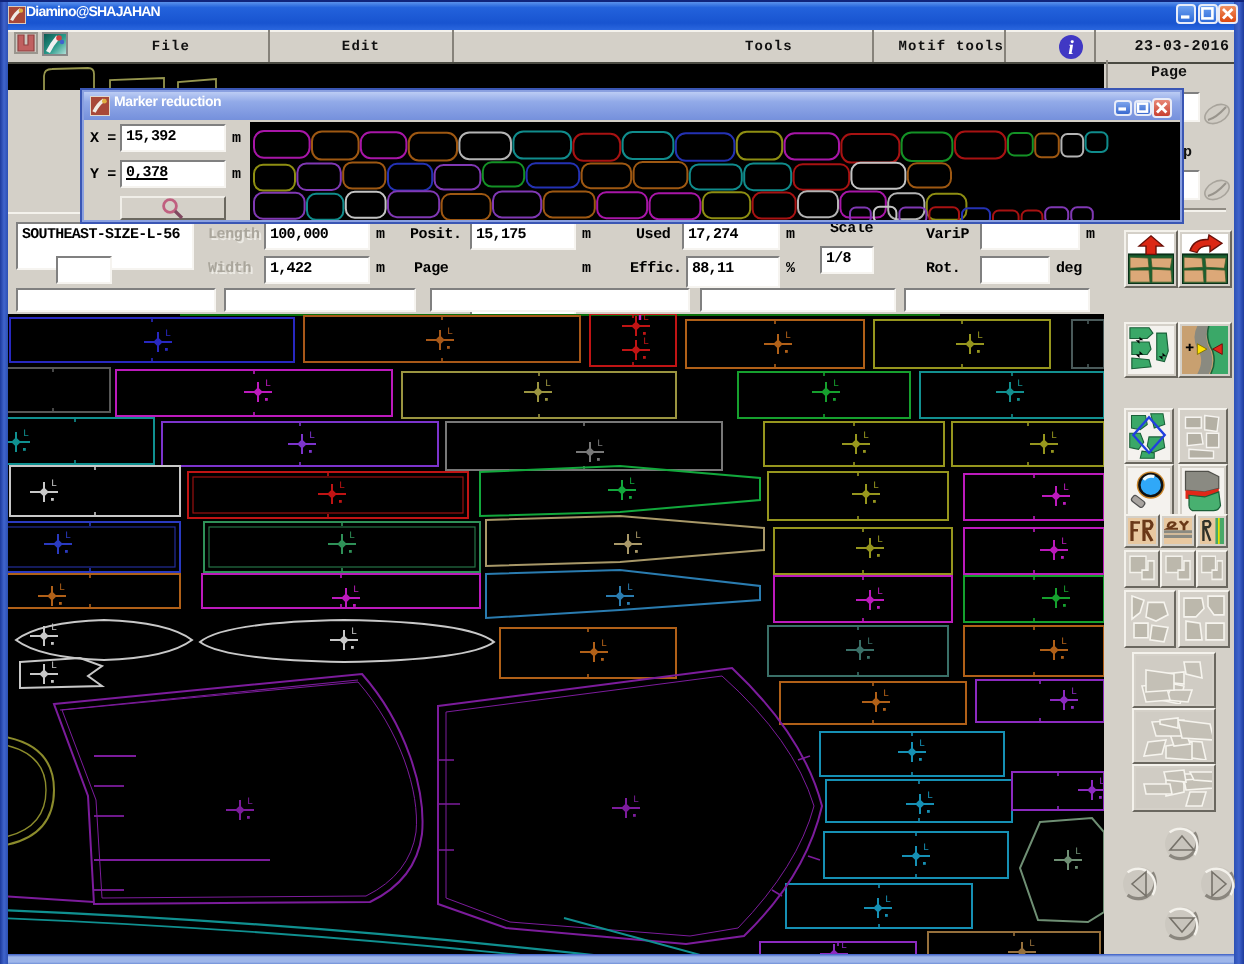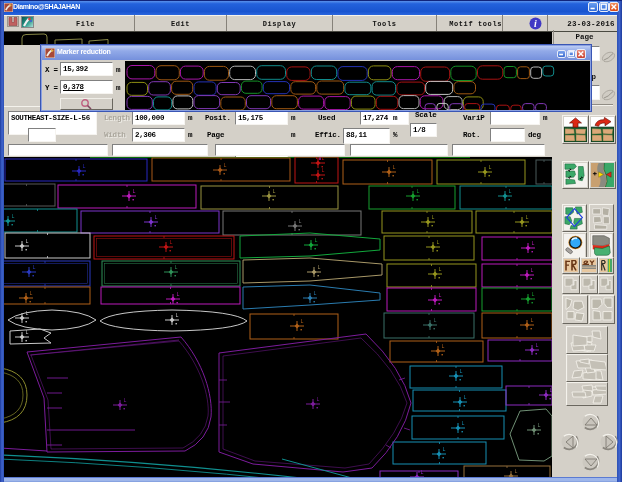--- a/index.html
+++ b/index.html
@@ -47,21 +47,20 @@
       <path d="M1,0.5 h3 v5 h2 v-5 h3 v8 h-8 z" fill="#c06060" stroke="#904040" stroke-width="0.6"></path>
     </svg>
 <div class="abs" style="left:21px;top:16px;width:13px;height:12px;background:linear-gradient(135deg,#0a5a52,#2a9a8a 55%,#b0e0d8);border:1px solid #888"></div>
 <svg class="abs" style="left:22px;top:17px" width="11" height="10" viewBox="0 0 11 10">
       <path d="M2,9 Q4,5 7,1.5" stroke="#f0f0f0" stroke-width="2.2" fill="none"></path>
       <circle cx="7.5" cy="2" r="1.4" fill="#d04040"></circle>
       <circle cx="9" cy="4" r="1.1" fill="#4060d0"></circle>
     </svg>
 <div class="abs" style="left:37px;top:15px;width:98px;height:16px;border-right:1px solid #86827a;text-align:center;font:bold 7px 'Liberation Mono',monospace;color:#111;letter-spacing:0.6px;line-height:18px">File</div>
 <div class="abs" style="left:135px;top:15px;width:92px;height:16px;border-right:1px solid #86827a;text-align:center;font:bold 7px 'Liberation Mono',monospace;color:#111;letter-spacing:0.6px;line-height:18px">Edit</div>
-<div class="abs" style="left:227px;top:15px;width:106px;height:16px;border-right:1px solid #86827a;text-align:center;font:bold 7px 'Liberation Mono',monospace;color:#111;letter-spacing:0.6px;line-height:18px">Display</div>
 <div class="abs" style="left:333px;top:15px;width:104px;height:16px;border-right:1px solid #86827a;text-align:center;font:bold 7px 'Liberation Mono',monospace;color:#111;letter-spacing:0.6px;line-height:18px">Tools</div>
 <div class="abs" style="left:437px;top:15px;width:66px;height:16px;border-right:1px solid #86827a;text-align:right;font:bold 7px 'Liberation Mono',monospace;color:#111;letter-spacing:0.6px;line-height:18px">Motif tools</div>
 <div class="abs" style="left:503px;top:15px;width:45px;height:16px;border-right:1px solid #86827a"></div>
 <svg class="abs" style="left:529px;top:17px" width="13" height="13" viewBox="0 0 13 13">
       <circle cx="6.5" cy="6.5" r="6" fill="#4038c4"></circle>
       <text x="6.5" y="10" text-anchor="middle" font-size="10" font-style="italic" font-family="Liberation Serif,serif" fill="#fff" font-weight="bold">i</text>
     </svg>
 <div class="abs" style="left:550px;top:15px;width:67px;height:16px;text-align:center;font:bold 7.5px 'Liberation Mono',monospace;color:#111;line-height:18px;letter-spacing:0.25px;padding-left:15px">23-03-2016</div>
 <div class="abs" style="left:4px;top:32px;width:548px;height:13px;background:#000"></div>
 <svg class="abs" style="left:4px;top:32px" width="545" height="13" viewBox="0 0 545 13">
@@ -309,36 +308,36 @@
 <div class="abs sunk" style="left:132px;top:111px;width:53px;height:14px;">
       <div class="fv">100,000</div>
     </div>
 <div class="abs lbl" style="left:188px;top:114px;width:60px;height:10px;">m</div>
 <div class="abs lbl" style="left:205px;top:114px;width:60px;height:10px;">Posit.</div>
 <div class="abs sunk" style="left:235px;top:111px;width:53px;height:14px;">
       <div class="fv">15,175</div>
     </div>
 <div class="abs lbl" style="left:291px;top:114px;width:60px;height:10px;">m</div>
 <div class="abs lbl" style="left:318px;top:114px;width:60px;height:10px;">Used</div>
-<div class="abs sunk" style="left:341px;top:111px;width:49px;height:14px;margin-left:19px;">
+<div class="abs sunk" style="left:341px;top:111px;width:49px;height:14px;">
       <div class="fv">17,274</div>
     </div>
 <div class="abs lbl" style="left:393px;top:114px;width:60px;height:10px;">m</div>
 <div class="abs lbl" style="left:415px;top:111px;width:60px;height:10px;">Scale</div>
 <div class="abs lbl" style="left:463px;top:114px;width:60px;height:10px;">VariP</div>
 <div class="abs sunk" style="left:490px;top:111px;width:50px;height:14px;">
       <div class="fv"></div>
     </div>
 <div class="abs lbl" style="left:543px;top:114px;width:60px;height:10px;">m</div>
 <div class="abs sunk" style="left:28px;top:128px;width:28px;height:14px;">
       <div class="fv"></div>
     </div>
 <div class="abs glbl" style="left:104px;top:131px;width:60px;height:10px;">Width</div>
 <div class="abs sunk" style="left:132px;top:128px;width:53px;height:14px;">
-      <div class="fv">2,306</div>
+      <div class="fv">1,422</div>
     </div>
 <div class="abs lbl" style="left:188px;top:131px;width:60px;height:10px;">m</div>
 <div class="abs lbl" style="left:207px;top:131px;width:60px;height:10px;">Page</div>
 <div class="abs sunk" style="left:235px;top:144px;width:53px;height:24px;">
       <div class="fv">1,776</div>
     </div>
 <div class="abs lbl" style="left:291px;top:131px;width:60px;height:10px;">m</div>
 <div class="abs lbl" style="left:315px;top:131px;width:60px;height:10px;">Effic.</div>
 <div class="abs sunk" style="left:343px;top:128px;width:47px;height:16px;">
       <div class="fv">88,11</div>

